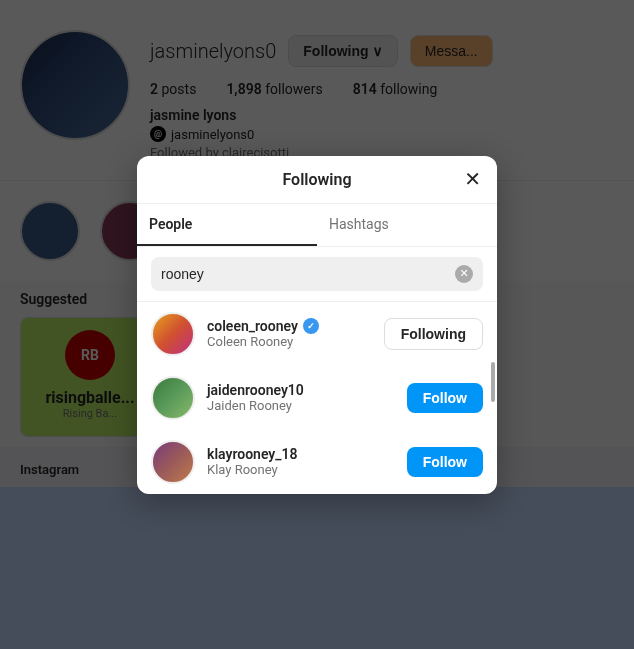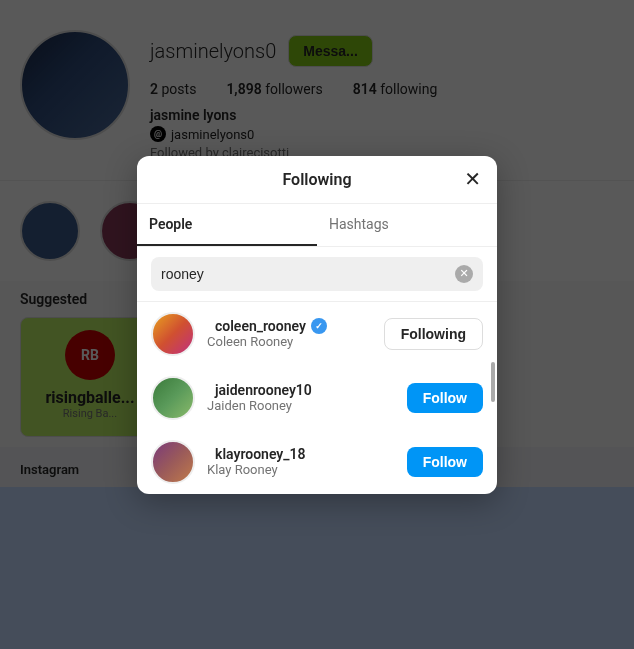--- a/index.html
+++ b/index.html
@@ -65,26 +65,26 @@
       font-size: 14px;
       font-weight: 600;
       color: #262626;
       cursor: pointer;
       display: flex;
       align-items: center;
       gap: 5px;
     }
 
     .btn-message-bg {
-      background: #84cc16;
+      background: #fdba74;
       border: 1px solid #ddd;
       border-radius: 8px;
       padding: 7px 14px;
       font-size: 14px;
-      font-weight: 700;
+      font-weight: 400;
       color: #262626;
       cursor: pointer;
     }
 
     .stats-row {
       display: flex;
       gap: 30px;
       margin-bottom: 10px;
       align-items: center;
     }
@@ -381,21 +381,20 @@
     .user-name-row {
       display: flex;
       align-items: center;
       gap: 5px;
     }
 
     .user-handle {
       font-size: 14px;
       font-weight: 600;
       color: #262626;
-      margin-left: 8px;
     }
 
     .verified-badge {
       width: 16px;
       height: 16px;
       background: #3897f0;
       border-radius: 50%;
       display: flex;
       align-items: center;
       justify-content: center;
@@ -451,20 +450,21 @@
 </head>
 <body>
 
 <div class="bg-page">
 
   <div class="profile-area">
     <div class="avatar-circle"></div>
     <div class="profile-info">
       <div class="profile-top-row">
         <span class="username-text">jasminelyons0</span>
+        <button class="btn-following-bg">Following ∨</button>
         <button class="btn-message-bg">Messa...</button>
       </div>
       <div class="stats-row">
         <div class="stat-item">
           <strong>2</strong> <span>posts</span>
         </div>
         <div class="stat-item">
           <strong>1,898</strong> <span>followers</span>
         </div>
         <div class="stat-item">

